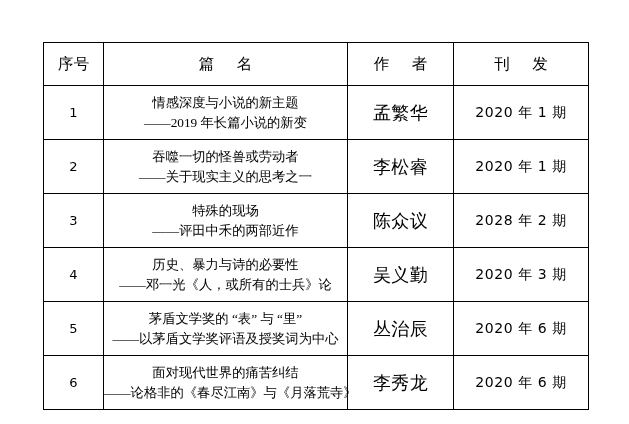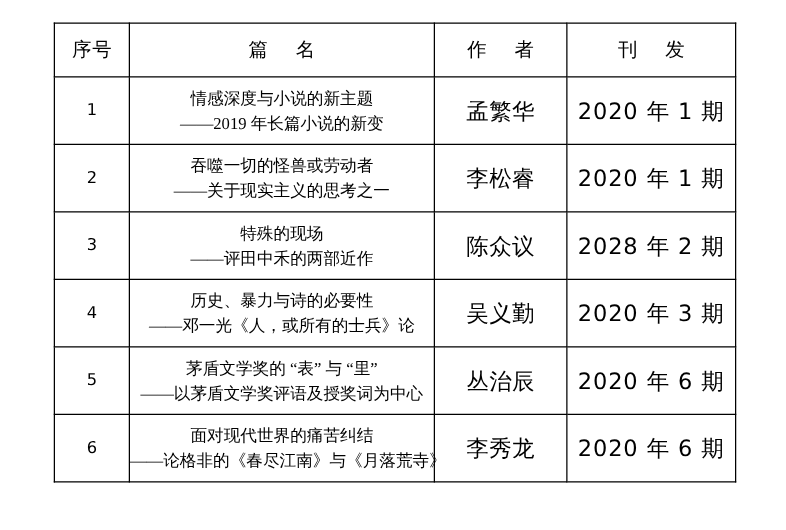--- a/index.html
+++ b/index.html
@@ -23,20 +23,21 @@
   .table-wrap {
     position: absolute;
     left: 43px;
     top: 18px;
     width: 545px;
   }
   table.article-table {
     border-collapse: collapse;
     width: 545px;
     table-layout: fixed;
+    margin-top: 24px;
   }
   table.article-table td,
   table.article-table th {
     border: 1px solid #000000;
     padding: 0;
     text-align: center;
     vertical-align: middle;
     font-weight: normal;
     color: #000;
   }
@@ -76,21 +77,21 @@
   }
   .title-line2 {
     display: block;
     white-space: nowrap;
   }
   .author-cell {
     font-size: 18px;
     letter-spacing: 0.02em;
   }
   .pub-cell {
-    font-size: 18px;
+    font-size: 14px;
     letter-spacing: 0.04em;
   }
 </style>
 </head>
 <body>
 
 <div class="page">
   <div class="table-wrap">
     <table class="article-table">
       <colgroup>

